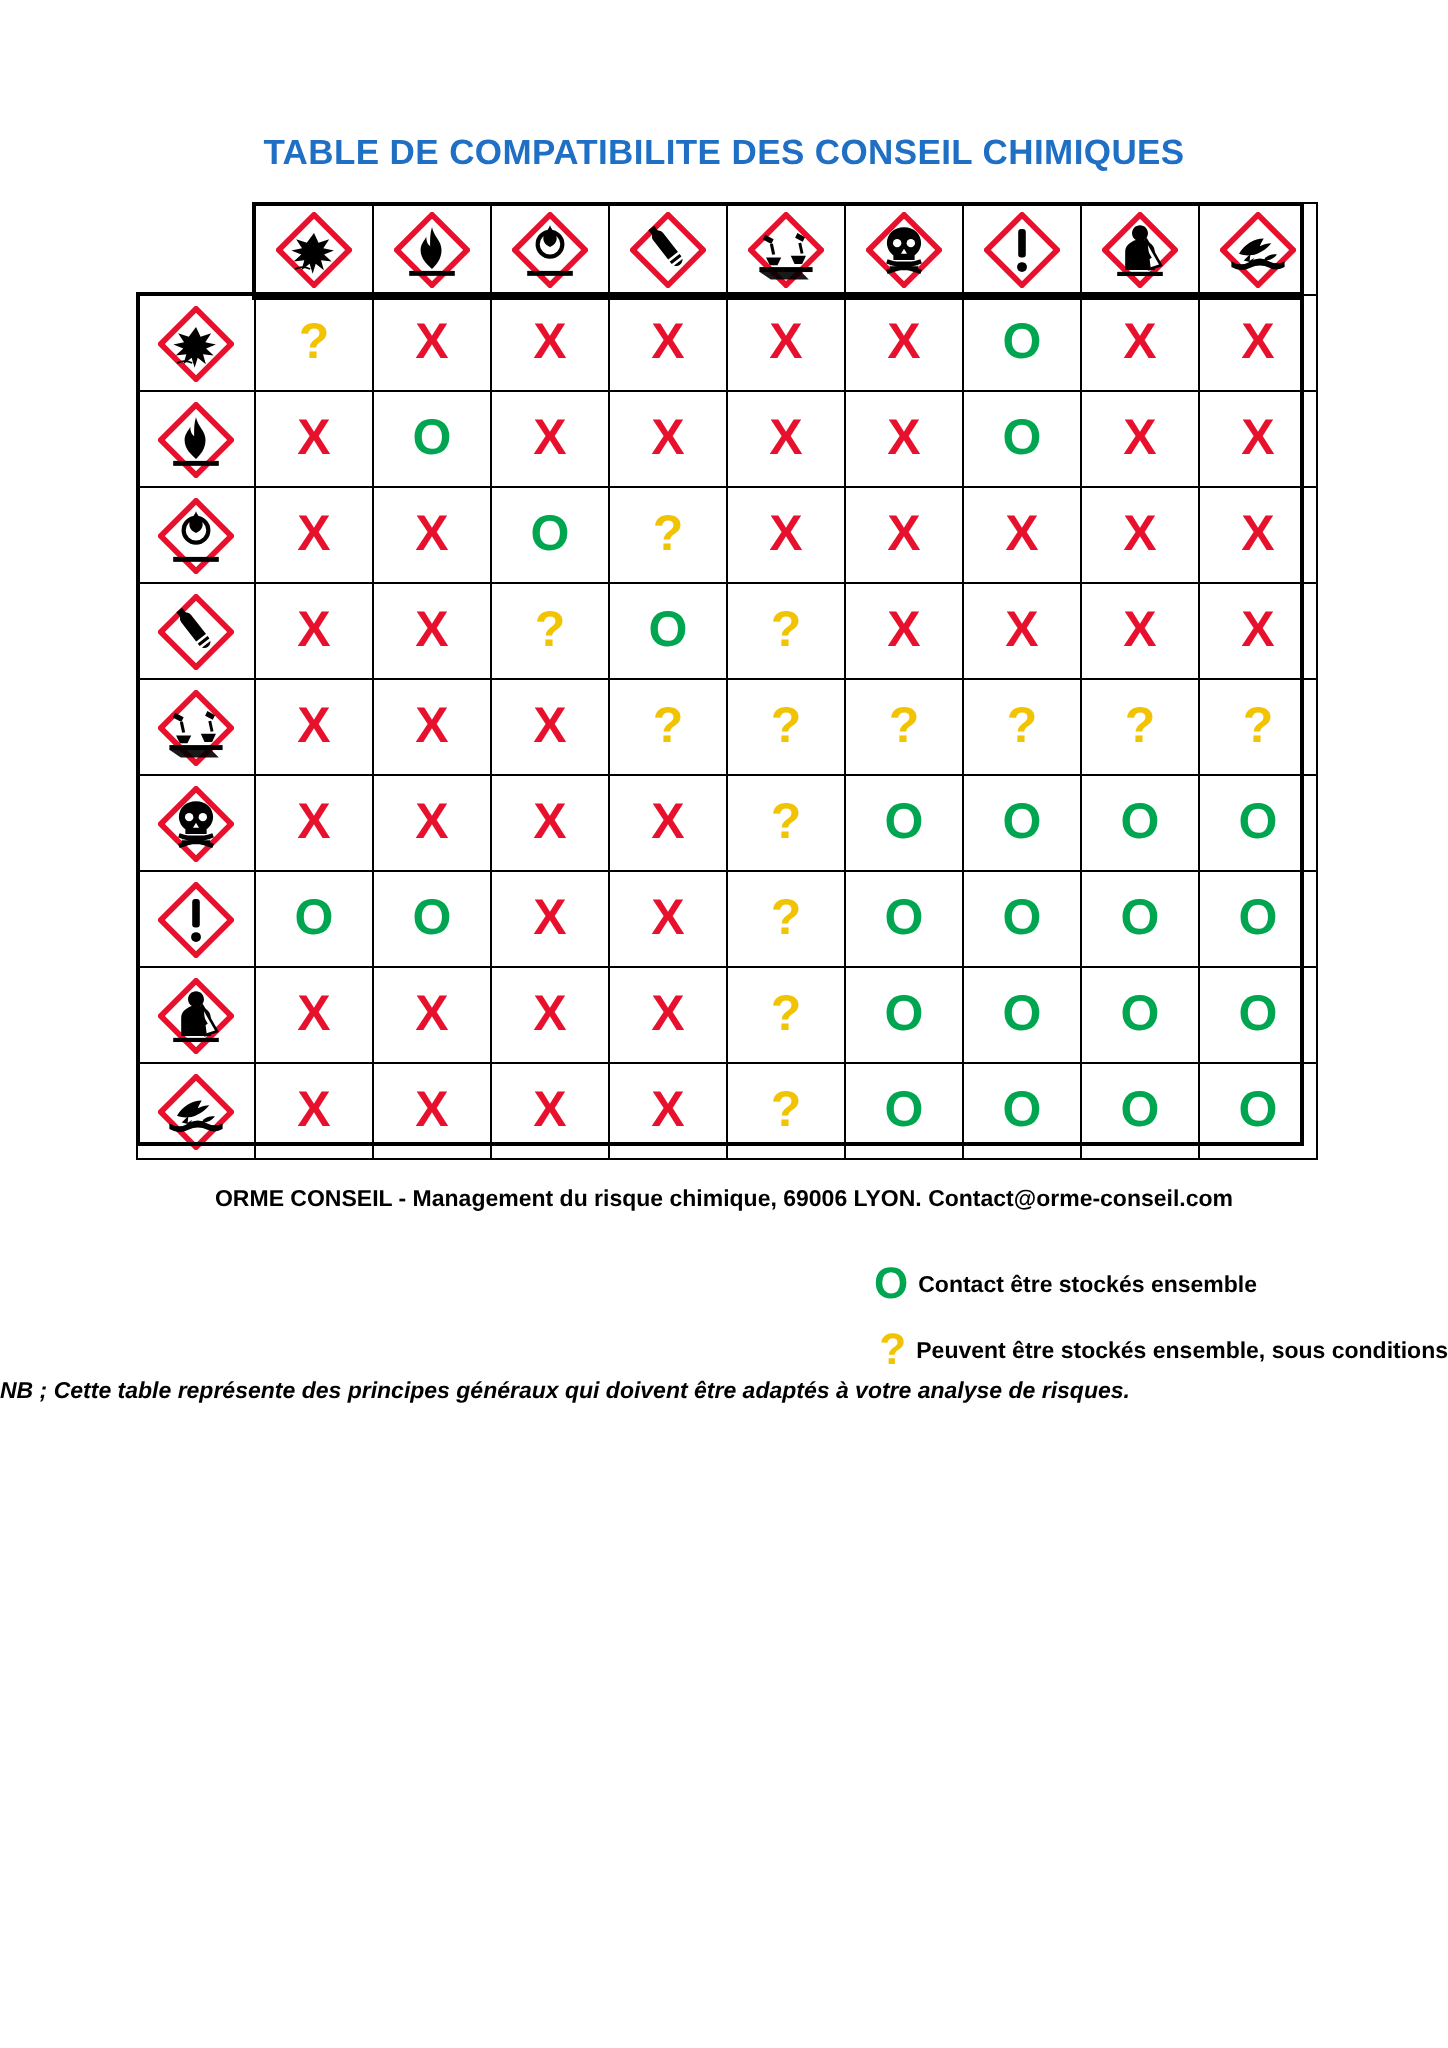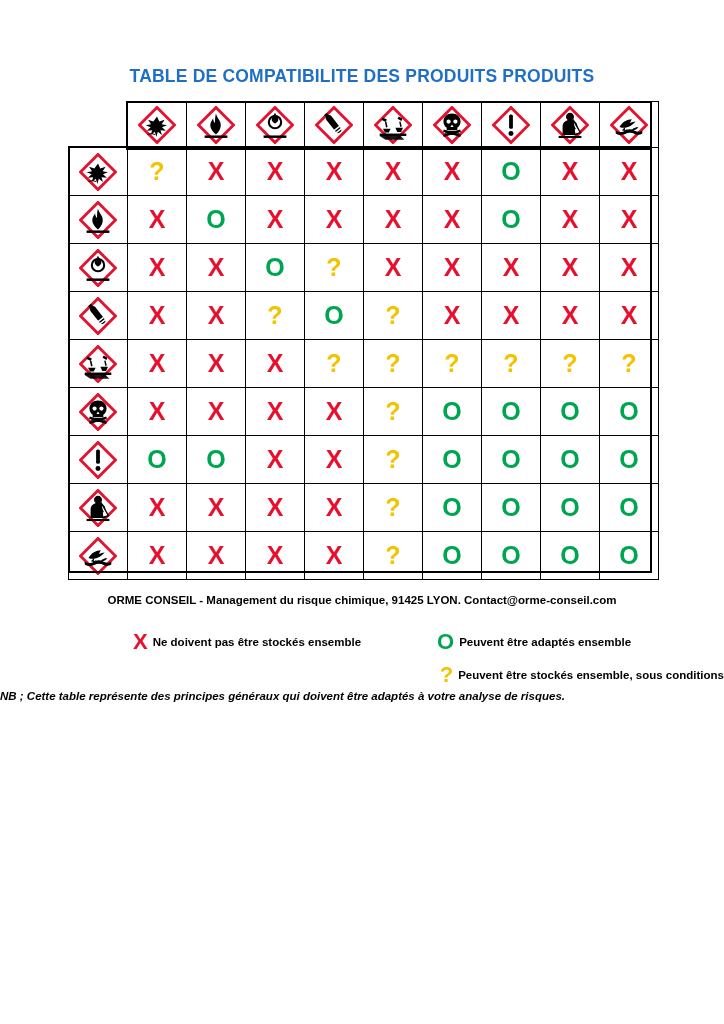--- a/index.html
+++ b/index.html
@@ -133,21 +133,21 @@
     font-weight: bold;
     font-size: 11.5px;
     color: #000;
   }
 </style>
 </head>
 <body>
 
 <div id="page">
 
-  <div id="title">TABLE DE COMPATIBILITE DES PRODUITS PRODUITS</div>
+  <div id="title">TABLE DE COMPATIBILITE DES CONSEIL CHIMIQUES</div>
 
   <table id="matrix">
     <tbody id="matrix-body">
         <tr class="header-row">
           <td class="corner"></td>
           <td class="colhead"><span class="ghs"><svg width="38" height="38" viewBox="0 0 40 40" xmlns="http://www.w3.org/2000/svg">
                 <polygon points="20,1.5 38.5,20 20,38.5 1.5,20" fill="#ffffff" stroke="#e8112d" stroke-width="3"></polygon>
                 <g fill="#000000">
                   <path d="M20 11 l2.4 5.2 L28 14.4 l-3.1 4.7 5.6 1.1 -5.2 2.2 4 3.6 -5.6-0.6 1.5 5.2 -4.3-3.4 -1.6 5.3 -1.6-5.3 -4.3 3.4 1.5-5.2 -5.6 0.6 4-3.6 -5.2-2.2 5.6-1.1 -3.1-4.7 5.6 1.8z"></path>
                   <path d="M10 30 q4-2 8 0" stroke="#000" stroke-width="1" fill="none"></path>
@@ -408,28 +408,25 @@
           <td><span class="val X">X</span></td>
           <td><span class="val Q">?</span></td>
           <td><span class="val O">O</span></td>
           <td><span class="val O">O</span></td>
           <td><span class="val O">O</span></td>
           <td><span class="val O">O</span></td>
         </tr>
       </tbody>
   </table>
 
-  <div id="credit">ORME CONSEIL  - Management du risque chimique, 91425 LYON. Contact@orme-conseil.com</div>
+  <div id="credit">ORME CONSEIL  - Management du risque chimique, 69006 LYON. Contact@orme-conseil.com</div>
 
   <div class="legend-row" style="top:629px; height:26px;">
-    <div class="legend-item" style="left:133px; top:0;">
-      <span class="legend-sym X">X</span><span class="legend-txt">Ne doivent pas être stockés ensemble</span>
-    </div>
     <div class="legend-item" style="left:437px; top:0;">
-      <span class="legend-sym O">O</span><span class="legend-txt">Peuvent être adaptés ensemble</span>
+      <span class="legend-sym O">O</span><span class="legend-txt">Contact être stockés ensemble</span>
     </div>
   </div>
 
   <div class="legend-row" style="top:662px; height:26px; text-align:right;">
     <div style="display:inline-block;">
       <span class="legend-sym Q">?</span><span class="legend-txt">Peuvent être stockés ensemble, sous conditions</span>
     </div>
   </div>
 
   <div id="nb">NB ; Cette table représente des principes généraux qui doivent être adaptés à votre analyse de risques.</div>

